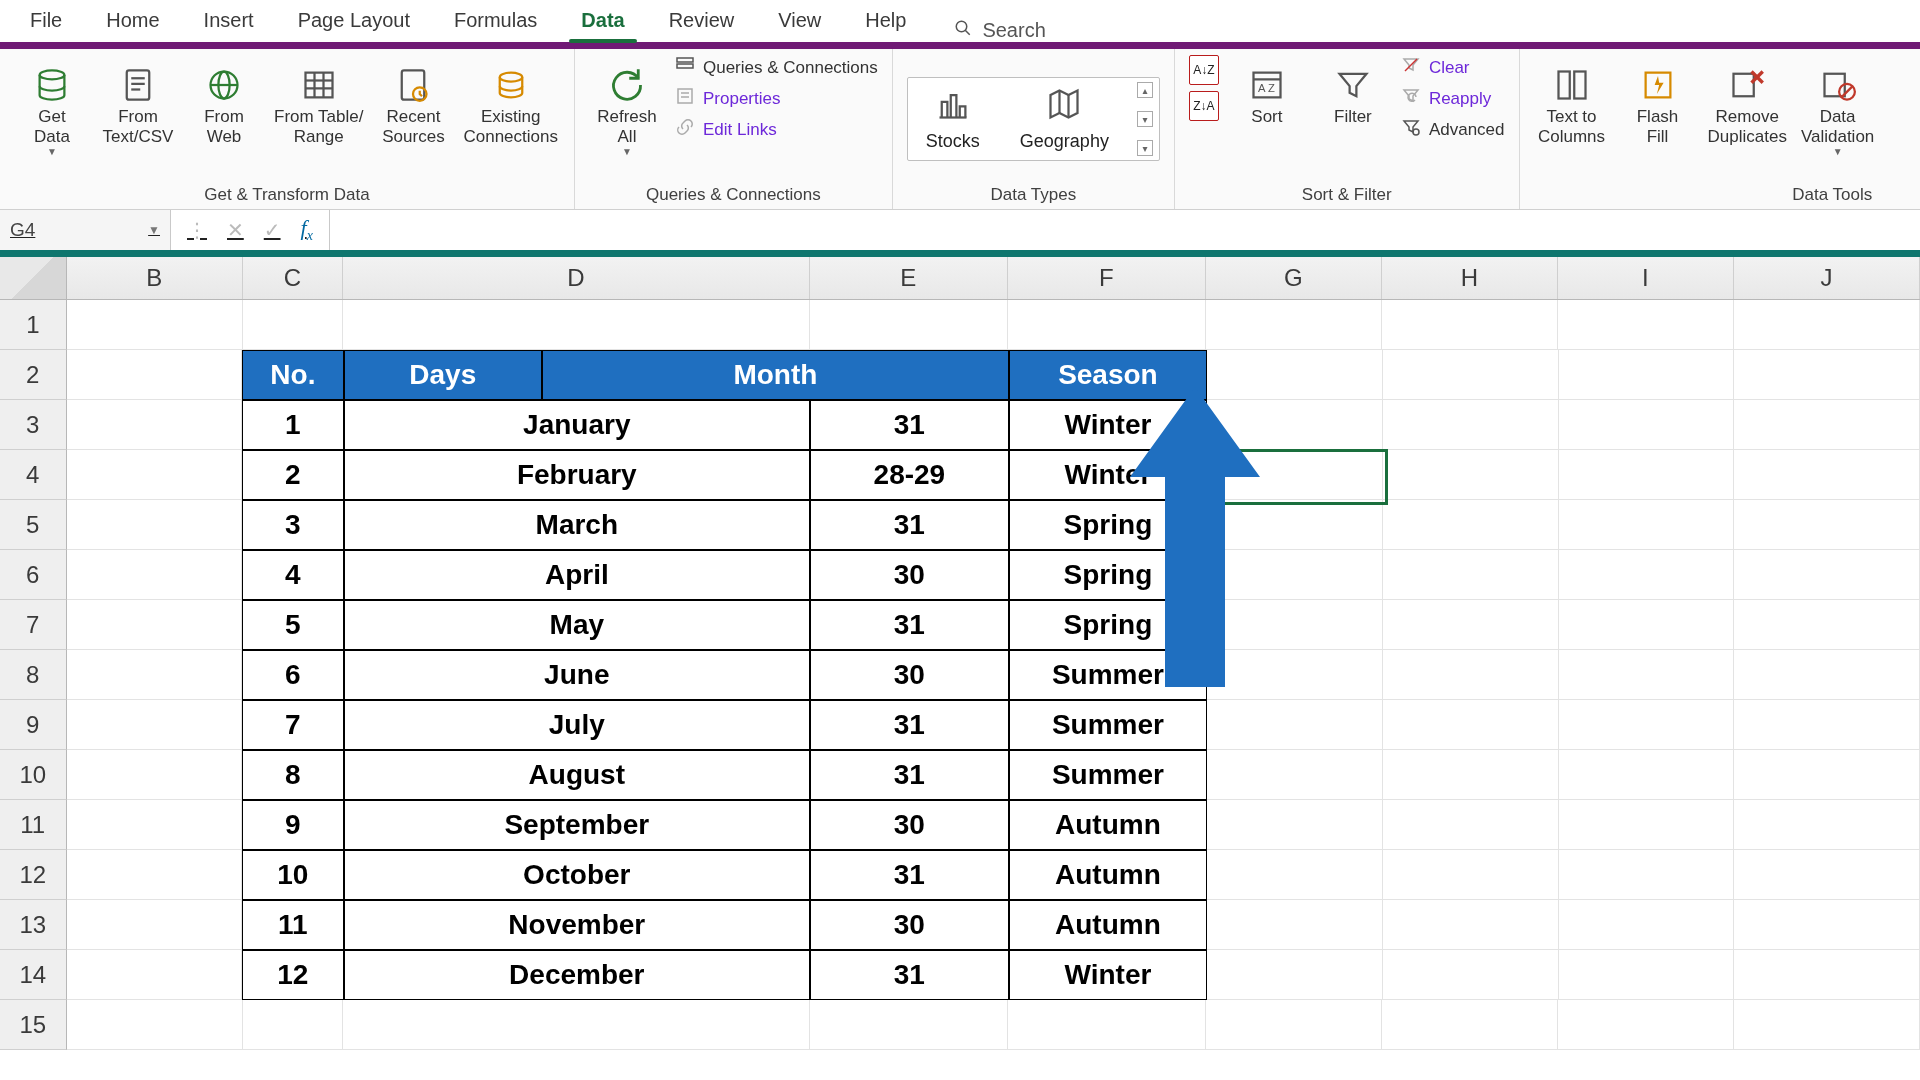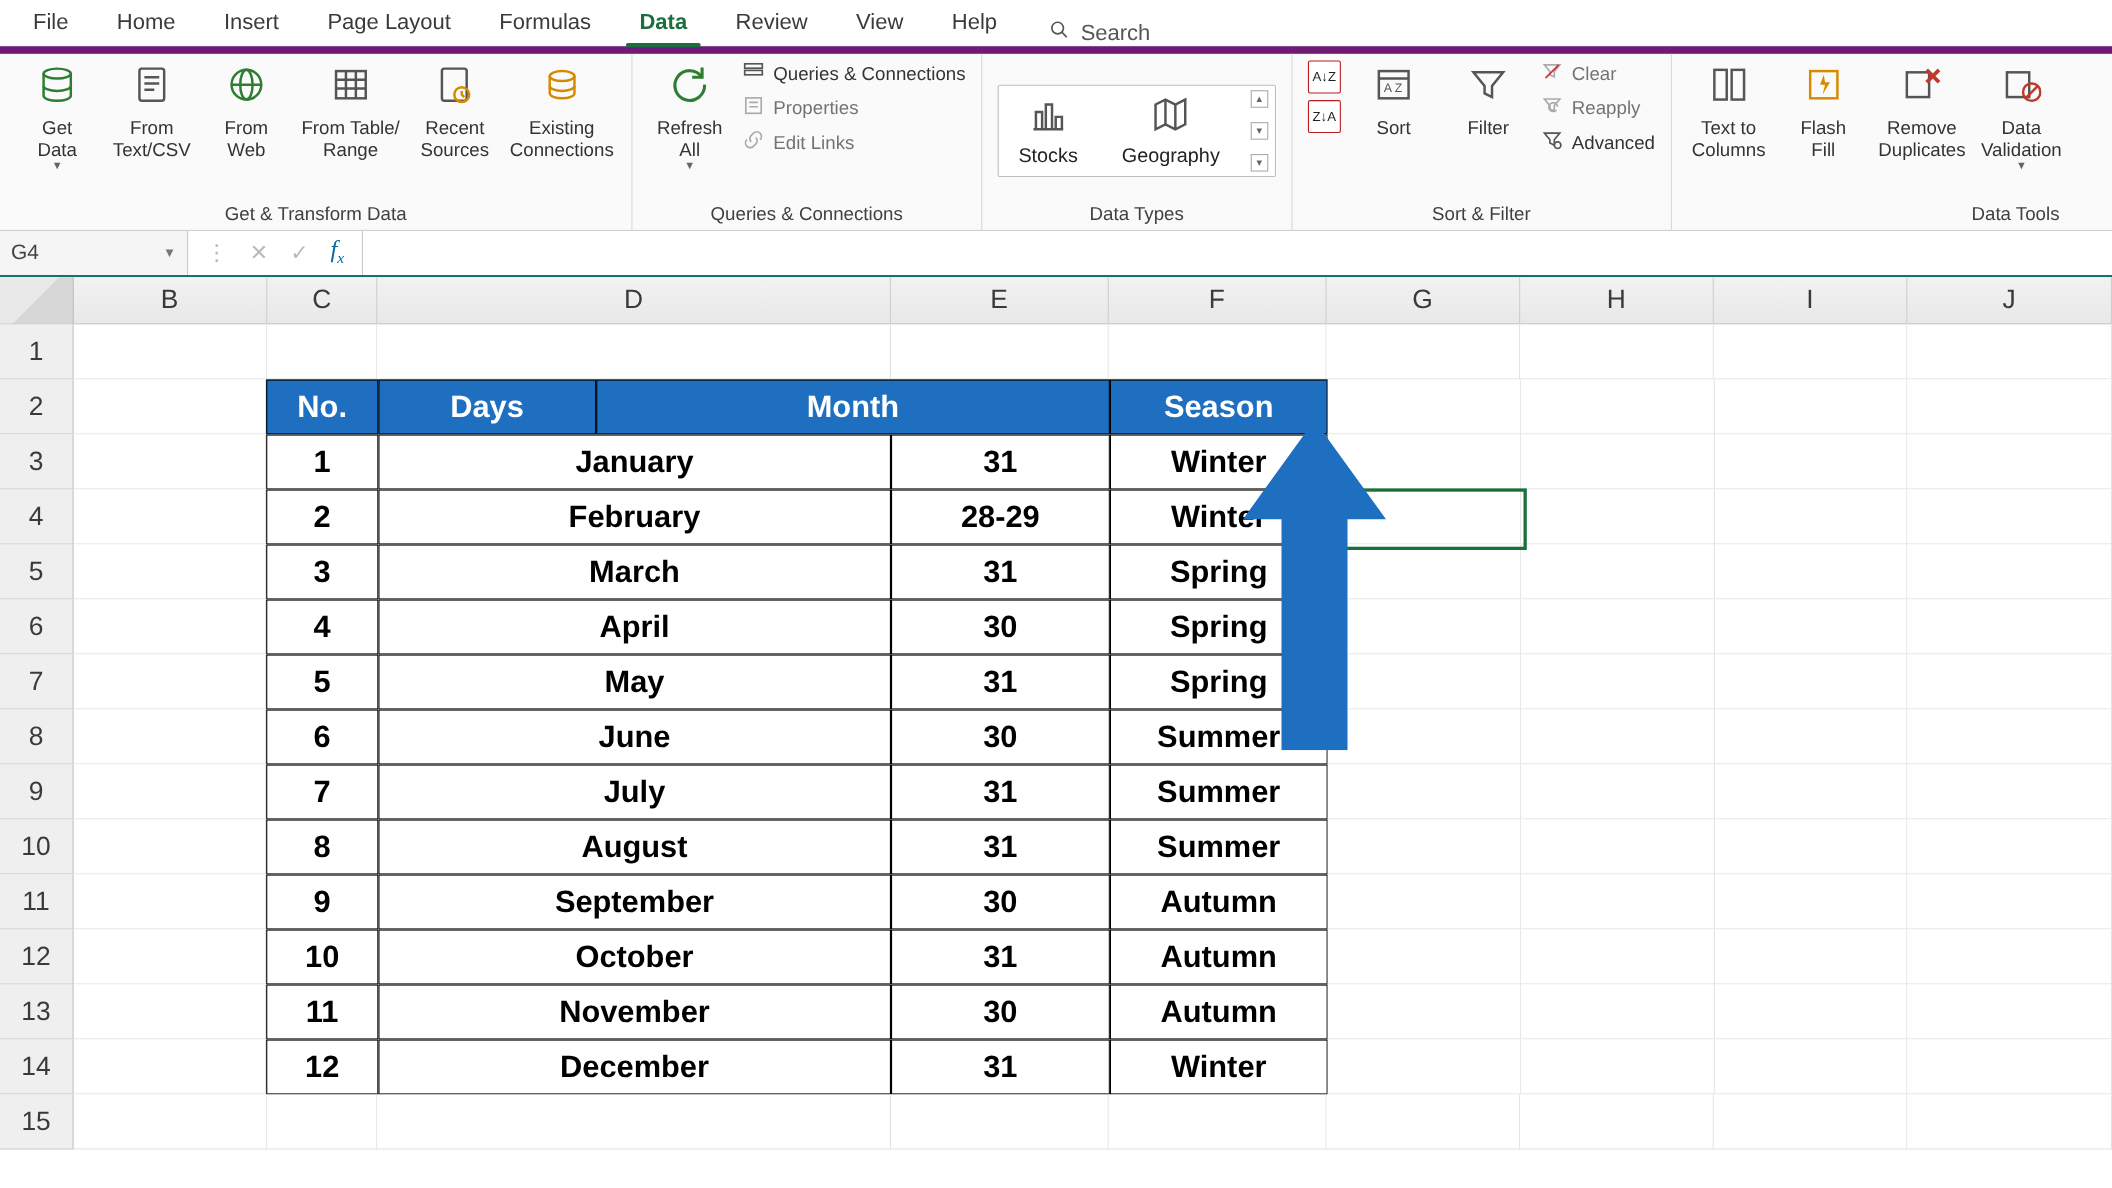--- a/index.html
+++ b/index.html
@@ -12,38 +12,38 @@
   .tab.active::after{content:"";position:absolute;left:10px;right:10px;bottom:-1px;height:4px;background:#1a6f3d;border-radius:2px;}
   .search-wrap{display:flex;align-items:center;gap:10px;margin-left:26px;color:#555;font-size:20px;}
   .search-wrap svg{width:18px;height:18px;stroke:#555;fill:none;stroke-width:2;}
 
   
   .ribbon{display:flex;align-items:stretch;height:160px;background:#fafafa;border-bottom:1px solid #d0d0d0;}
   .grp{display:flex;flex-direction:column;justify-content:space-between;padding:6px 14px 4px;border-right:1px solid #d9d9d9;}
   .grp:last-child{border-right:none;}
   .grp-row{display:flex;align-items:flex-start;gap:10px;}
   .vbtn{display:flex;flex-direction:column;align-items:center;justify-content:flex-start;min-width:72px;padding:4px 2px;cursor:pointer;font-size:17px;color:#333;text-align:center;line-height:1.15;}
-  .vbtn .ico{height:44px;display:flex;align-items:flex-start;justify-content:center;margin-bottom:4px;}
+  .vbtn .ico{height:44px;display:flex;align-items:flex-end;justify-content:center;margin-bottom:4px;}
   .grp-label{font-size:17px;color:#404040;text-align:center;padding-top:2px;}
 
   .mini-col{display:flex;flex-direction:column;gap:6px;justify-content:center;}
   .mini{display:flex;align-items:center;gap:8px;font-size:17px;color:#333;cursor:pointer;}
-  .mini.disabled{color:#737373;cursor:default;}
+  .mini.disabled{color:#6d28d9;cursor:default;}
   .mini svg{width:20px;height:20px;}
 
   .dt-box{display:flex;align-items:center;border:1px solid #bfbfbf;border-radius:2px;background:#fff;padding:4px 6px;gap:16px;}
   .dt-item{display:flex;flex-direction:column;align-items:center;gap:4px;padding:4px 12px;cursor:pointer;font-size:18px;}
   .dt-side{display:flex;flex-direction:column;justify-content:space-between;align-self:stretch;}
   .dt-side span{width:14px;height:14px;border:1px solid #aaa;display:flex;align-items:center;justify-content:center;font-size:10px;color:#666;cursor:pointer;}
 
   .sort-ico{display:flex;flex-direction:column;gap:6px;}
   .sort-ico .sbtn{width:28px;height:28px;border:1px solid #b91c1c;border-radius:2px;display:flex;align-items:center;justify-content:center;font-size:12px;cursor:pointer;background:#fff;}
 
   
-  .fbar{display:flex;align-items:stretch;height:40px;border-bottom:2px solid #0f766e;background:#fff;}
+  .fbar{display:flex;align-items:stretch;height:40px;border-bottom:7px solid #0f766e;background:#fff;text-decoration:underline;}
   .namebox{width:150px;display:flex;align-items:center;justify-content:space-between;padding:0 10px;border-right:1px solid #c9c9c9;font-size:19px;color:#444;background:#f5f5f5;}
   .namebox .dd{color:#777;font-size:12px;}
   .fctl{display:flex;align-items:center;gap:20px;padding:0 16px;border-right:1px solid #c9c9c9;color:#888;}
   .fctl span{cursor:pointer;font-size:20px;line-height:1;}
   .fctl .fx{font-style:italic;font-family:"Times New Roman",serif;color:#0369a1;font-size:22px;}
   .formula-input{flex:1;padding:0 10px;font-size:18px;color:#333;display:flex;align-items:center;}
 
   
   .sheet{position:relative;}
   .colhdrs{display:flex;height:42px;background:linear-gradient(#f2f2f2,#e8e8e8);border-bottom:1px solid #b7b7b7;}

